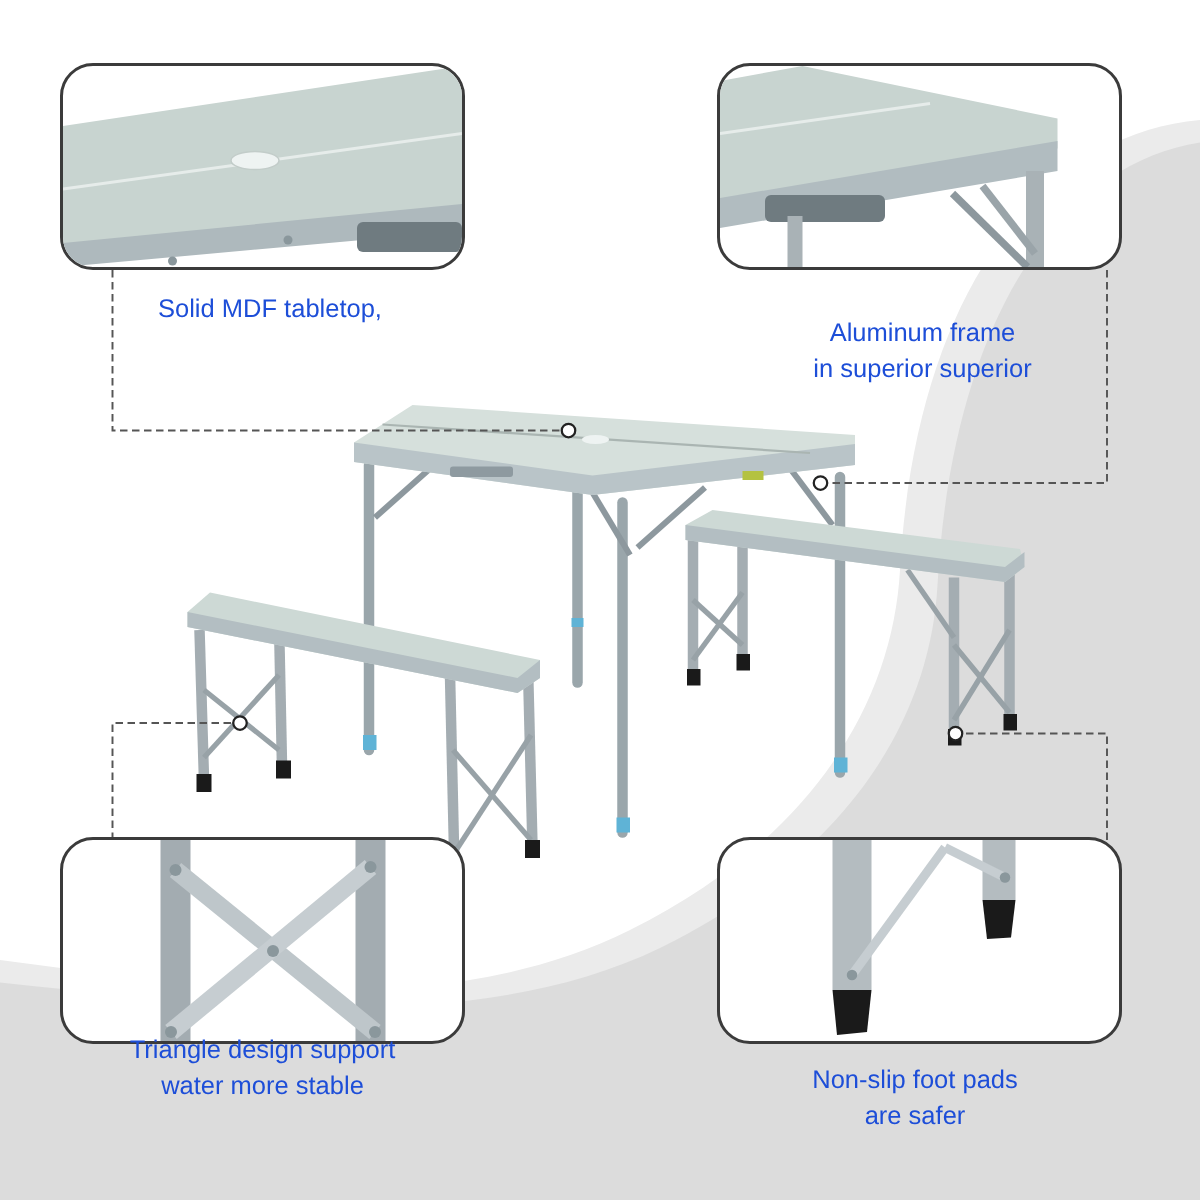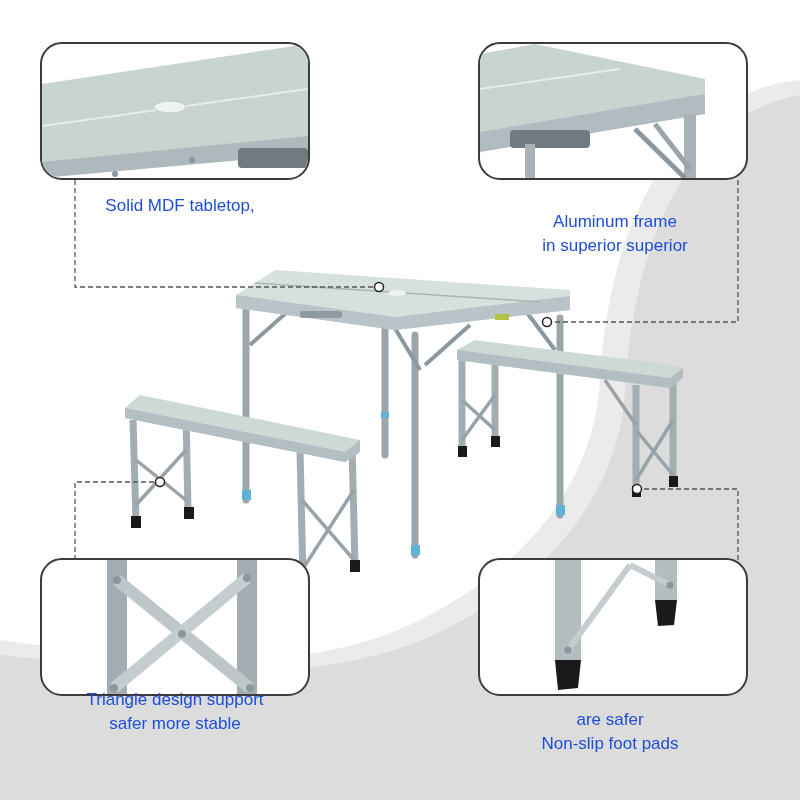--- a/index.html
+++ b/index.html
@@ -140,31 +140,31 @@
     <line x1="205" y1="18" x2="72" y2="128" stroke="#c6cdd1" stroke-width="12"></line>
     <circle cx="75" cy="20" r="4" fill="#8a979c"></circle>
     <circle cx="205" cy="18" r="4" fill="#8a979c"></circle>
     <circle cx="140" cy="74" r="4" fill="#8a979c"></circle>
     <circle cx="72" cy="128" r="4" fill="#8a979c"></circle>
     <circle cx="208" cy="128" r="4" fill="#8a979c"></circle>
   </svg>
 </div>
 <div class="caption" style="left:55px;top:688px;width:240px;">
   <span>Triangle design support</span>
-  <span>safer more stable</span>
+  <span>water more stable</span>
 </div>
 
 <div class="panel" style="left:478px;top:558px;width:266px;height:134px;">
   <svg width="266" height="134" viewBox="0 0 266 134">
     <rect x="75" y="0" width="26" height="100" fill="#b4bcc0"></rect>
     <polygon points="75,100 101,100 98,128 78,130" fill="#1a1a1a"></polygon>
     <rect x="175" y="0" width="22" height="40" fill="#b4bcc0"></rect>
     <polygon points="175,40 197,40 194,65 178,66" fill="#1a1a1a"></polygon>
     <line x1="88" y1="90" x2="150" y2="5" stroke="#c6cdd1" stroke-width="6"></line>
     <line x1="150" y1="5" x2="190" y2="25" stroke="#c6cdd1" stroke-width="6"></line>
     <circle cx="88" cy="90" r="3.5" fill="#8a979c"></circle>
     <circle cx="190" cy="25" r="3.5" fill="#8a979c"></circle>
   </svg>
 </div>
 <div class="caption" style="left:505px;top:708px;width:210px;">
+  <span>Non-slip foot pads</span>
   <span>are safer</span>
-  <span>Non-slip foot pads</span>
 </div>
 
 </body></html>

